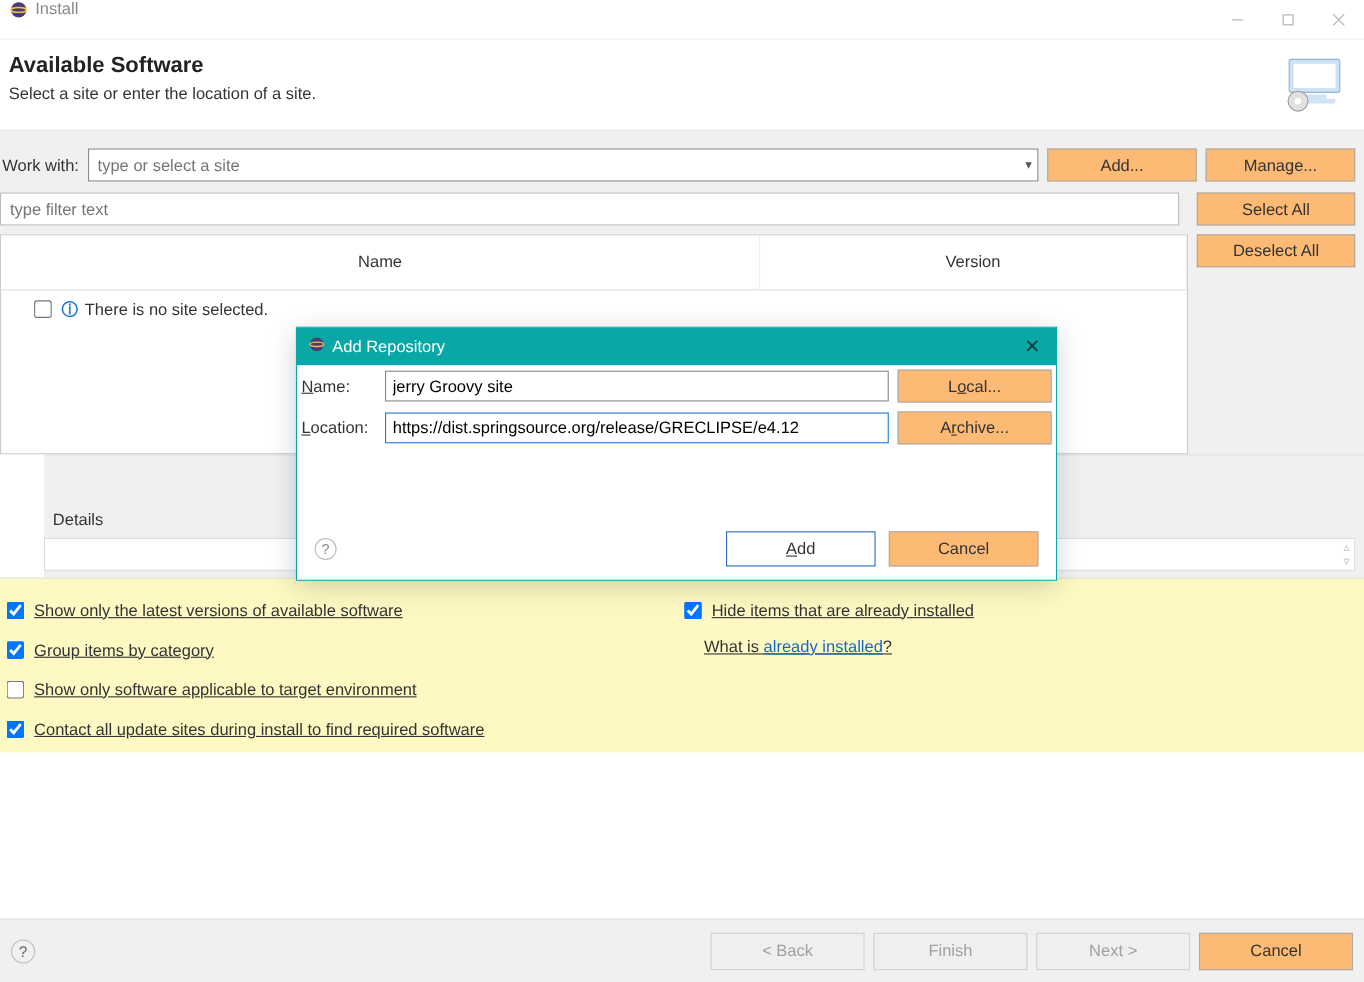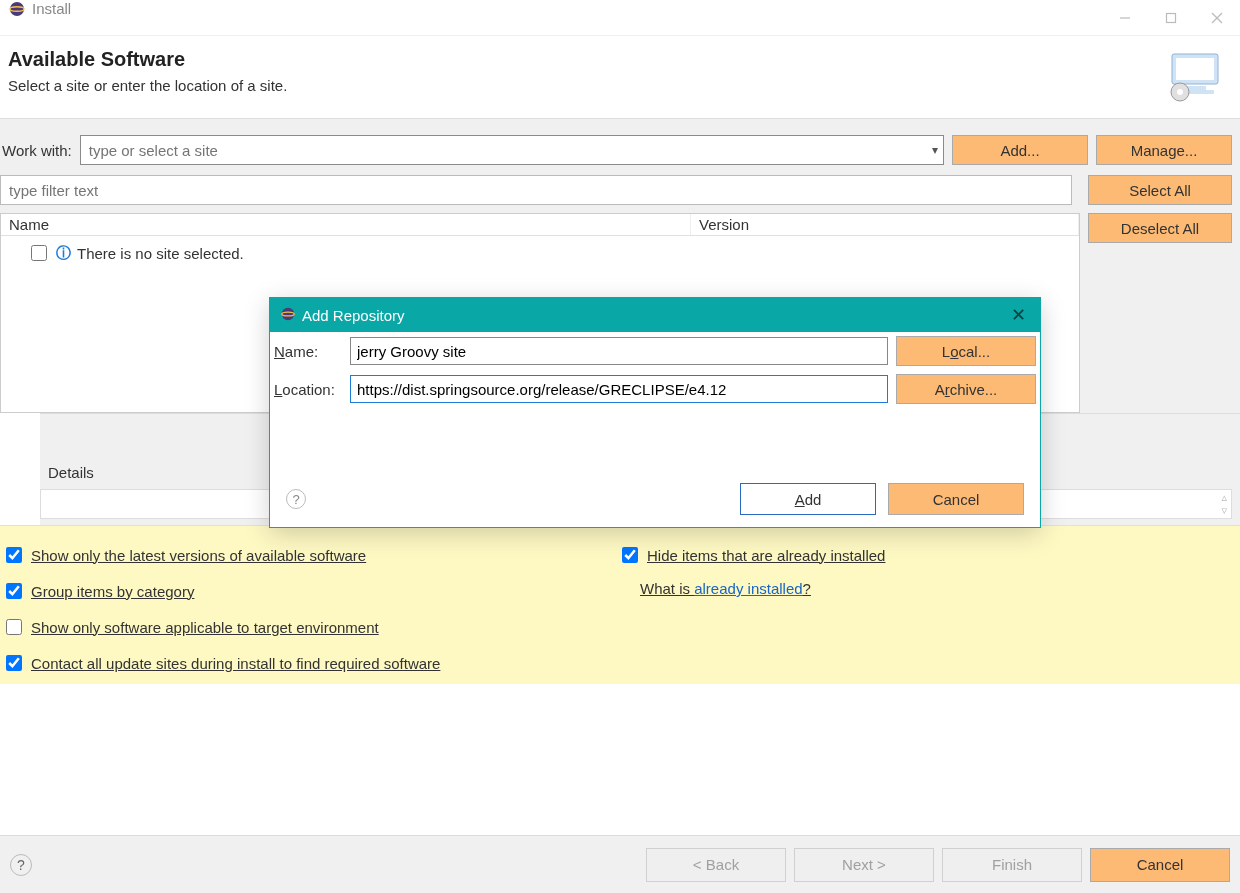--- a/index.html
+++ b/index.html
@@ -135,22 +135,23 @@
   }
   .table-head {
     display: grid;
     grid-template-columns: 690px 1fr;
     border-bottom: 1px solid #e0e0e0;
     background: #fff;
     color: #333;
     font-size: 15px;
   }
   .table-head .th {
-    padding: 2px 8px;
+    padding: 16px 8px;
     border-right: 1px solid #eee;
+    text-align: center;
   }
   .tree-row {
     display: flex;
     align-items: center;
     gap: 6px;
     padding: 6px 8px 6px 26px;
     font-size: 15px;
   }
   .tree-row input[type="checkbox"] {
     width: 16px; height: 16px;
@@ -212,21 +213,21 @@
     color: #666; font-size: 14px;
     cursor: pointer;
   }
   .footer .spacer { flex: 1; }
   .footer .btn { min-width: 140px; height: 34px; }
 
   
   .modal {
     position: absolute;
     left: 269px; top: 297px;
-    width: 772px; height: 231px;
+    width: 692px; height: 231px;
     background: #fff;
     border: 1px solid #0aa7a7;
     box-shadow: 0 6px 24px rgba(0,0,0,0.18);
     z-index: 100;
   }
   .modal-titlebar {
     height: 34px;
     background: #0aa7a7;
     color: #fff;
     display: flex; align-items: center;
@@ -402,22 +403,22 @@
       <input type="checkbox" checked="" style="">
       <span>Contact all update sites during install to find required software</span>
     </div>
     <div></div>
   </div>
 
   <div class="footer">
     <div class="help">?</div>
     <span class="spacer"></span>
     <button class="btn disabled">&lt; Back</button>
+    <button class="btn disabled">Finish</button>
     <button class="btn disabled">Next &gt;</button>
-    <button class="btn disabled">Finish</button>
     <button class="btn">Cancel</button>
   </div>
 
   <div class="modal">
     <div class="modal-titlebar">
       <span class="app-icon">
         <svg width="16" height="16" viewBox="0 0 18 18">
             <circle cx="9" cy="9" r="7" fill="#4b3a78"></circle>
             <ellipse cx="9" cy="9" rx="7" ry="2.2" fill="none" stroke="#f4c04a" stroke-width="1.4"></ellipse>
           </svg>

